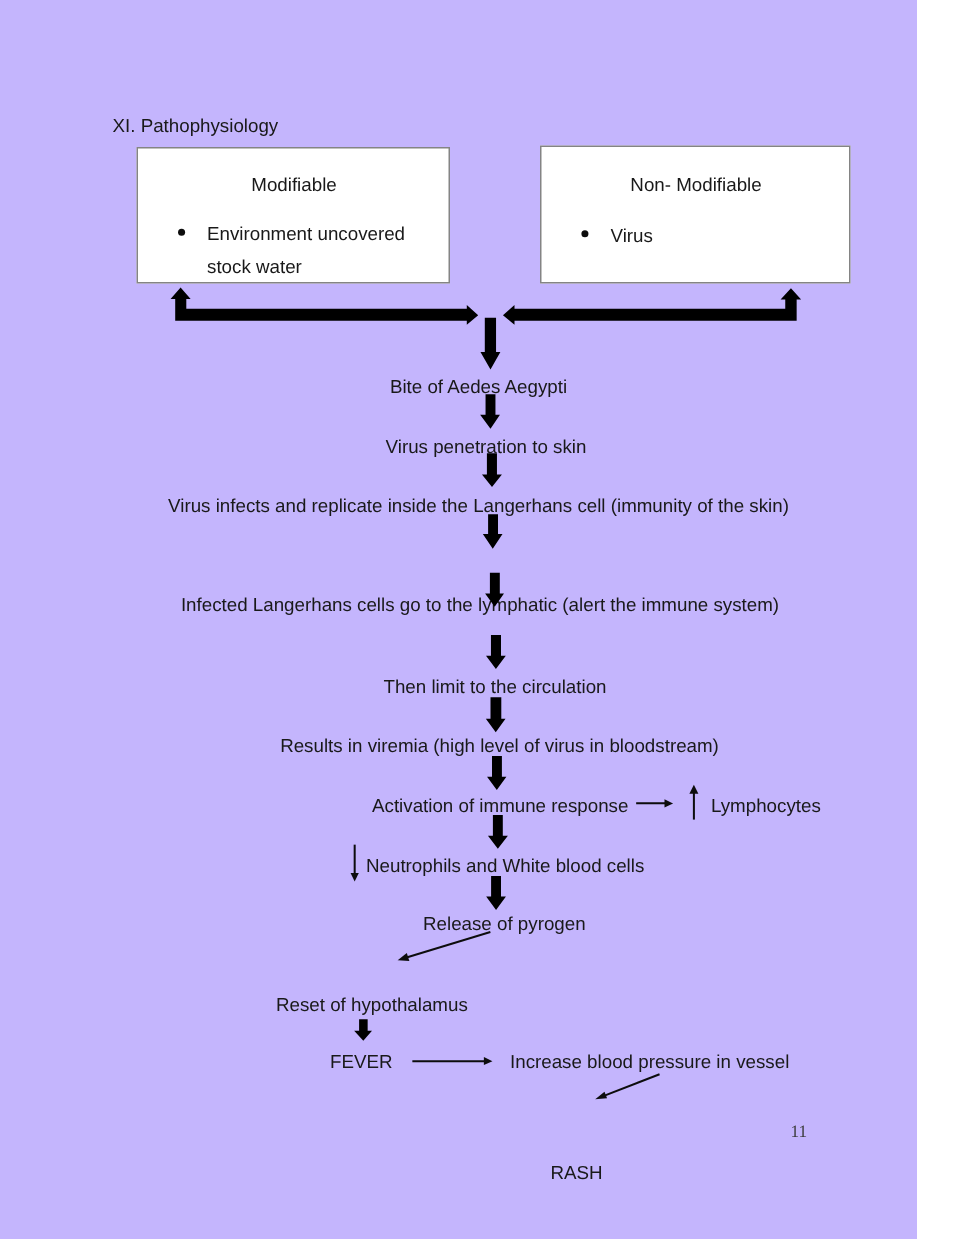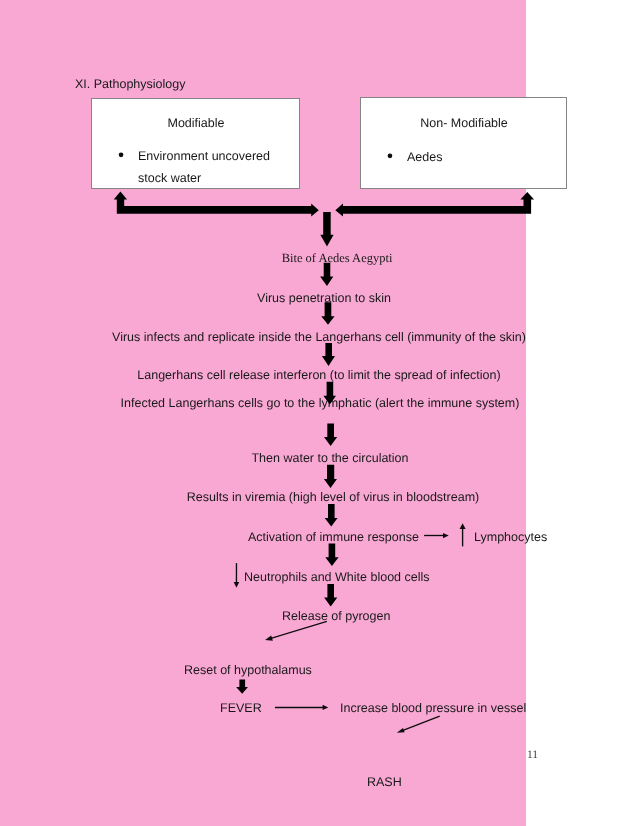--- a/index.html
+++ b/index.html
@@ -1,51 +1,50 @@
 <!DOCTYPE html>
 <html><head>
 <meta charset="utf-8">
 <title>Pathophysiology</title>
 <style>
   html,body{margin:0;padding:0;background:#ffffff;}
   body{width:638px;height:826px;position:relative;overflow:hidden;
        font-family:"Liberation Sans",sans-serif;color:#1a1a1a;-webkit-font-smoothing:antialiased;-moz-osx-font-smoothing:grayscale;text-rendering:geometricPrecision;}
-  .page{position:absolute;left:0;top:0;width:526px;height:826px;background:#f9a8d4;transform:translateZ(0);}
+  .page{position:absolute;left:0;top:0;width:611px;height:826px;background:#c4b5fd;transform:translateZ(0);}
   .t{position:absolute;white-space:nowrap;font-size:12.5px;line-height:12.5px;color:#191919;will-change:transform;}
   .ctr{transform:translateX(-50%);}
   .box{position:absolute;border:1px solid #848484;background:#fff;box-sizing:border-box;}
   svg.ov{position:absolute;left:0;top:0;width:638px;height:826px;overflow:visible;}
   .pg{position:absolute;font-family:"Liberation Serif",serif;font-size:11.5px;color:#3d3d3d;line-height:11.5px;will-change:transform;}
 </style>
 </head>
 <body>
 
 <div class="page">
 
   <div class="t" style="left:75.3px;top:78px;">XI. Pathophysiology</div>
 
   <div class="box" style="left:91px;top:98px;width:209px;height:91px;"></div>
   <div class="t ctr" style="left:195.5px;top:116.5px;">Modifiable</div>
   <div class="t" style="left:138.2px;top:150px;">Environment uncovered</div>
   <div class="t" style="left:137.9px;top:172px;">stock water</div>
 
   <div class="box" style="left:360px;top:97px;width:207px;height:92px;"></div>
   <div class="t ctr" style="left:464px;top:117px;">Non- Modifiable</div>
-  <div class="t" style="left:407.4px;top:151px;">Aedes</div>
+  <div class="t" style="left:407.4px;top:151px;">Virus</div>
   <svg class="ov" viewBox="0 0 638 826">
     <circle cx="121.05" cy="154.85" r="2.35" fill="#0d0d0d"></circle>
     <circle cx="389.95" cy="155.8" r="2.35" fill="#0d0d0d"></circle>
   </svg>
 
-  <div class="t ctr" style="left:337px;top:251.8px;font-family:Liberation Serif, serif;">Bite of Aedes Aegypti</div>
+  <div class="t ctr" style="left:319px;top:251.8px;">Bite of Aedes Aegypti</div>
   <div class="t ctr" style="left:324.1px;top:291.8px;">Virus penetration to skin</div>
   <div class="t ctr" style="left:319.2px;top:330.8px;">Virus infects and replicate inside the Langerhans cell (immunity of the skin)</div>
-  <div class="t ctr" style="left:319.1px;top:369.2px;">Langerhans cell release interferon (to limit the spread of infection)</div>
   <div class="t ctr" style="left:320.0px;top:397px;">Infected Langerhans cells go to the lymphatic (alert the immune system)</div>
-  <div class="t ctr" style="left:329.8px;top:452.1px;">Then water to the circulation</div>
+  <div class="t ctr" style="left:329.8px;top:452.1px;">Then limit to the circulation</div>
   <div class="t ctr" style="left:332.6px;top:490.6px;">Results in viremia (high level of virus in bloodstream)</div>
   <div class="t" style="left:244.3px;top:571.1px;">Neutrophils and White blood cells</div>
   <div class="t" style="left:247.5px;top:530.8px;">Activation of immune response</div>
   <div class="t" style="left:281.8px;top:609.6px;">Release of pyrogen</div>
   <div class="t" style="left:184px;top:663.8px;">Reset of hypothalamus</div>
   <div class="t" style="left:220.3px;top:701.9px;">FEVER</div>
   <div class="t" style="left:339.6px;top:702.1px;">Increase blood pressure in vessel</div>
   <div class="t" style="left:367.1px;top:740px;margin-top:36px;">RASH</div>
   <div class="t" style="left:473.8px;top:530.8px;">Lymphocytes</div>
 

